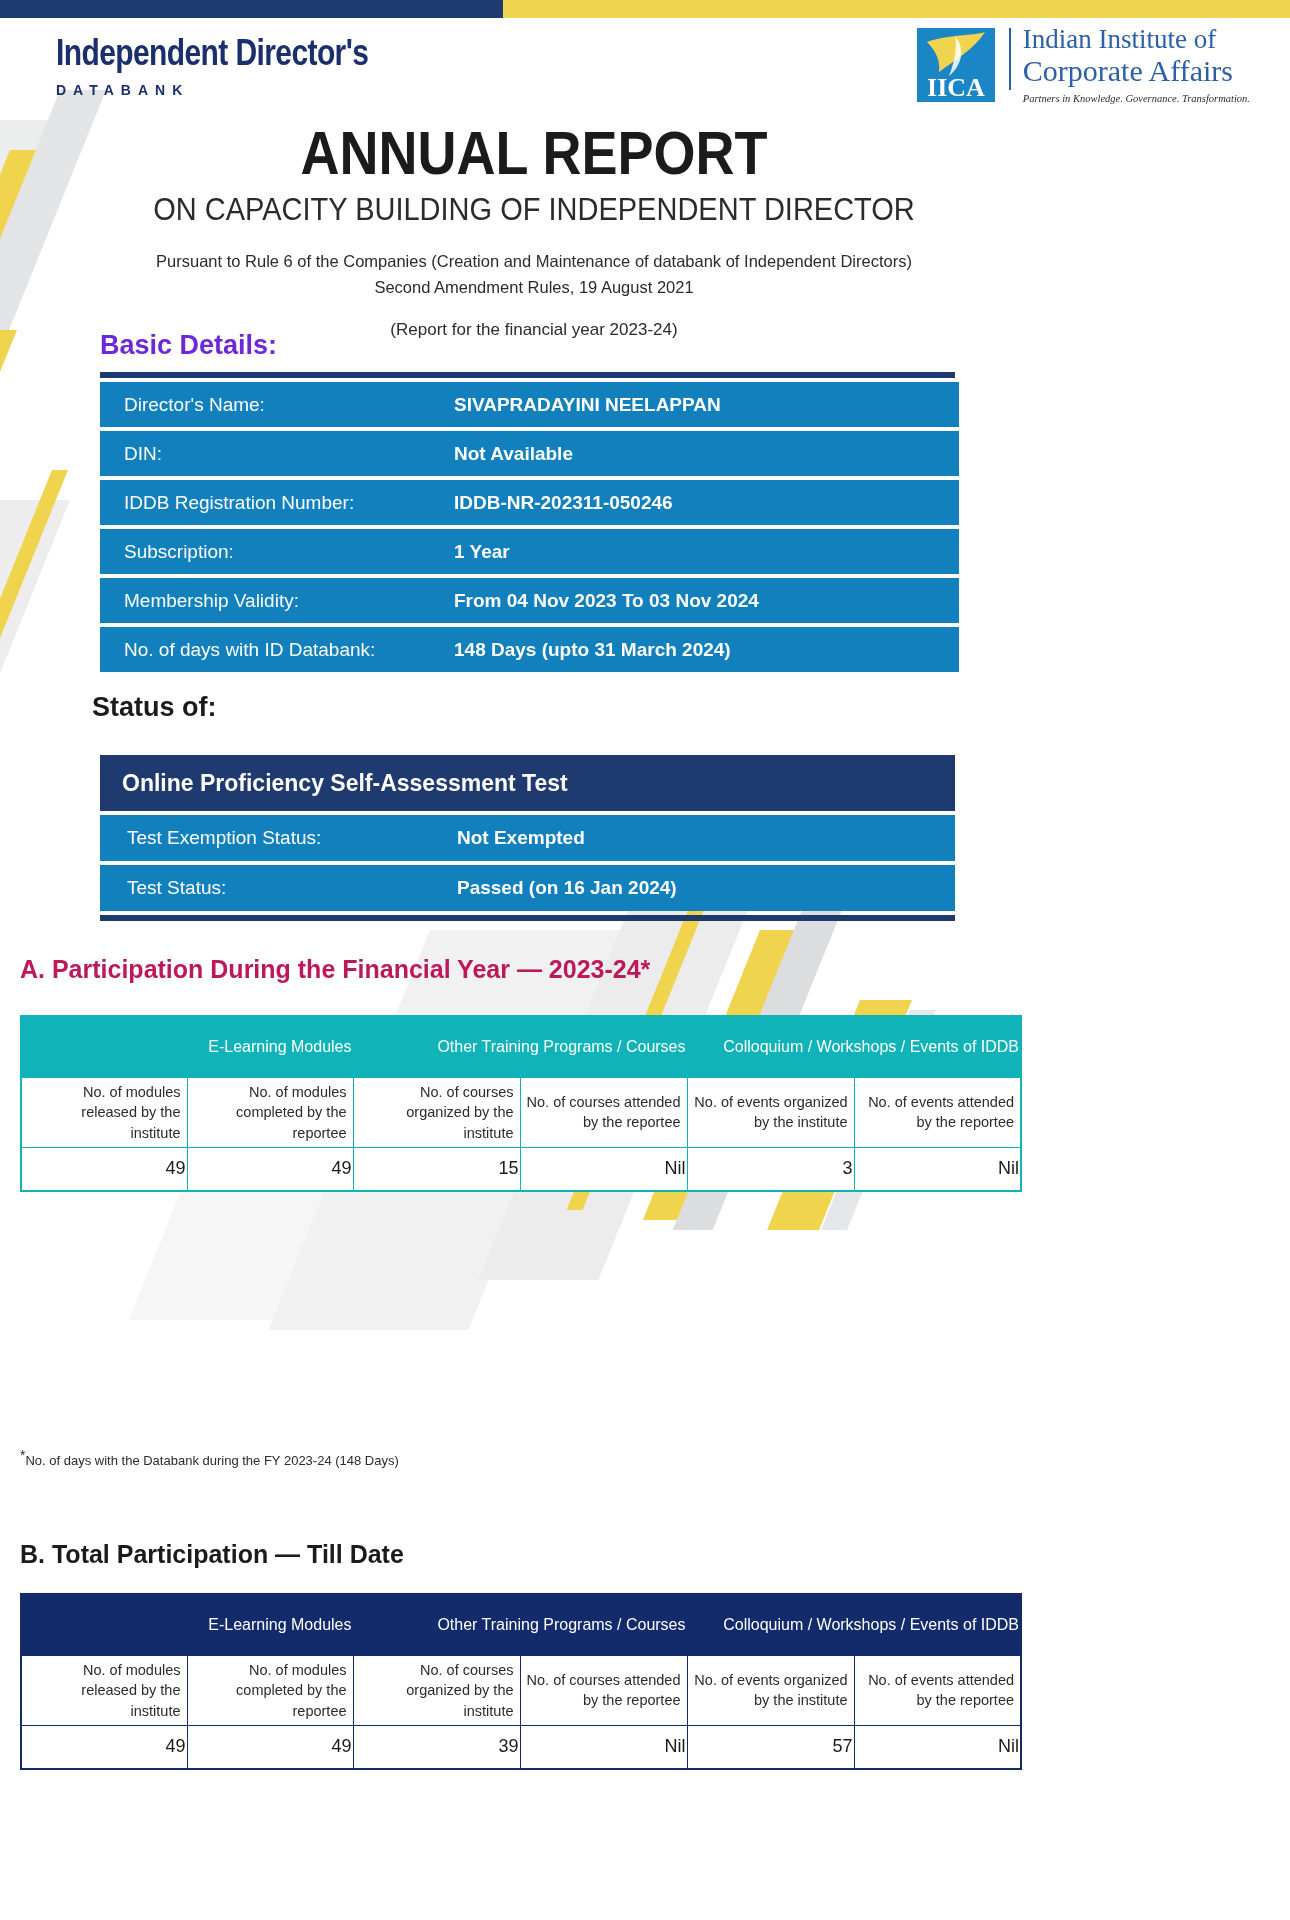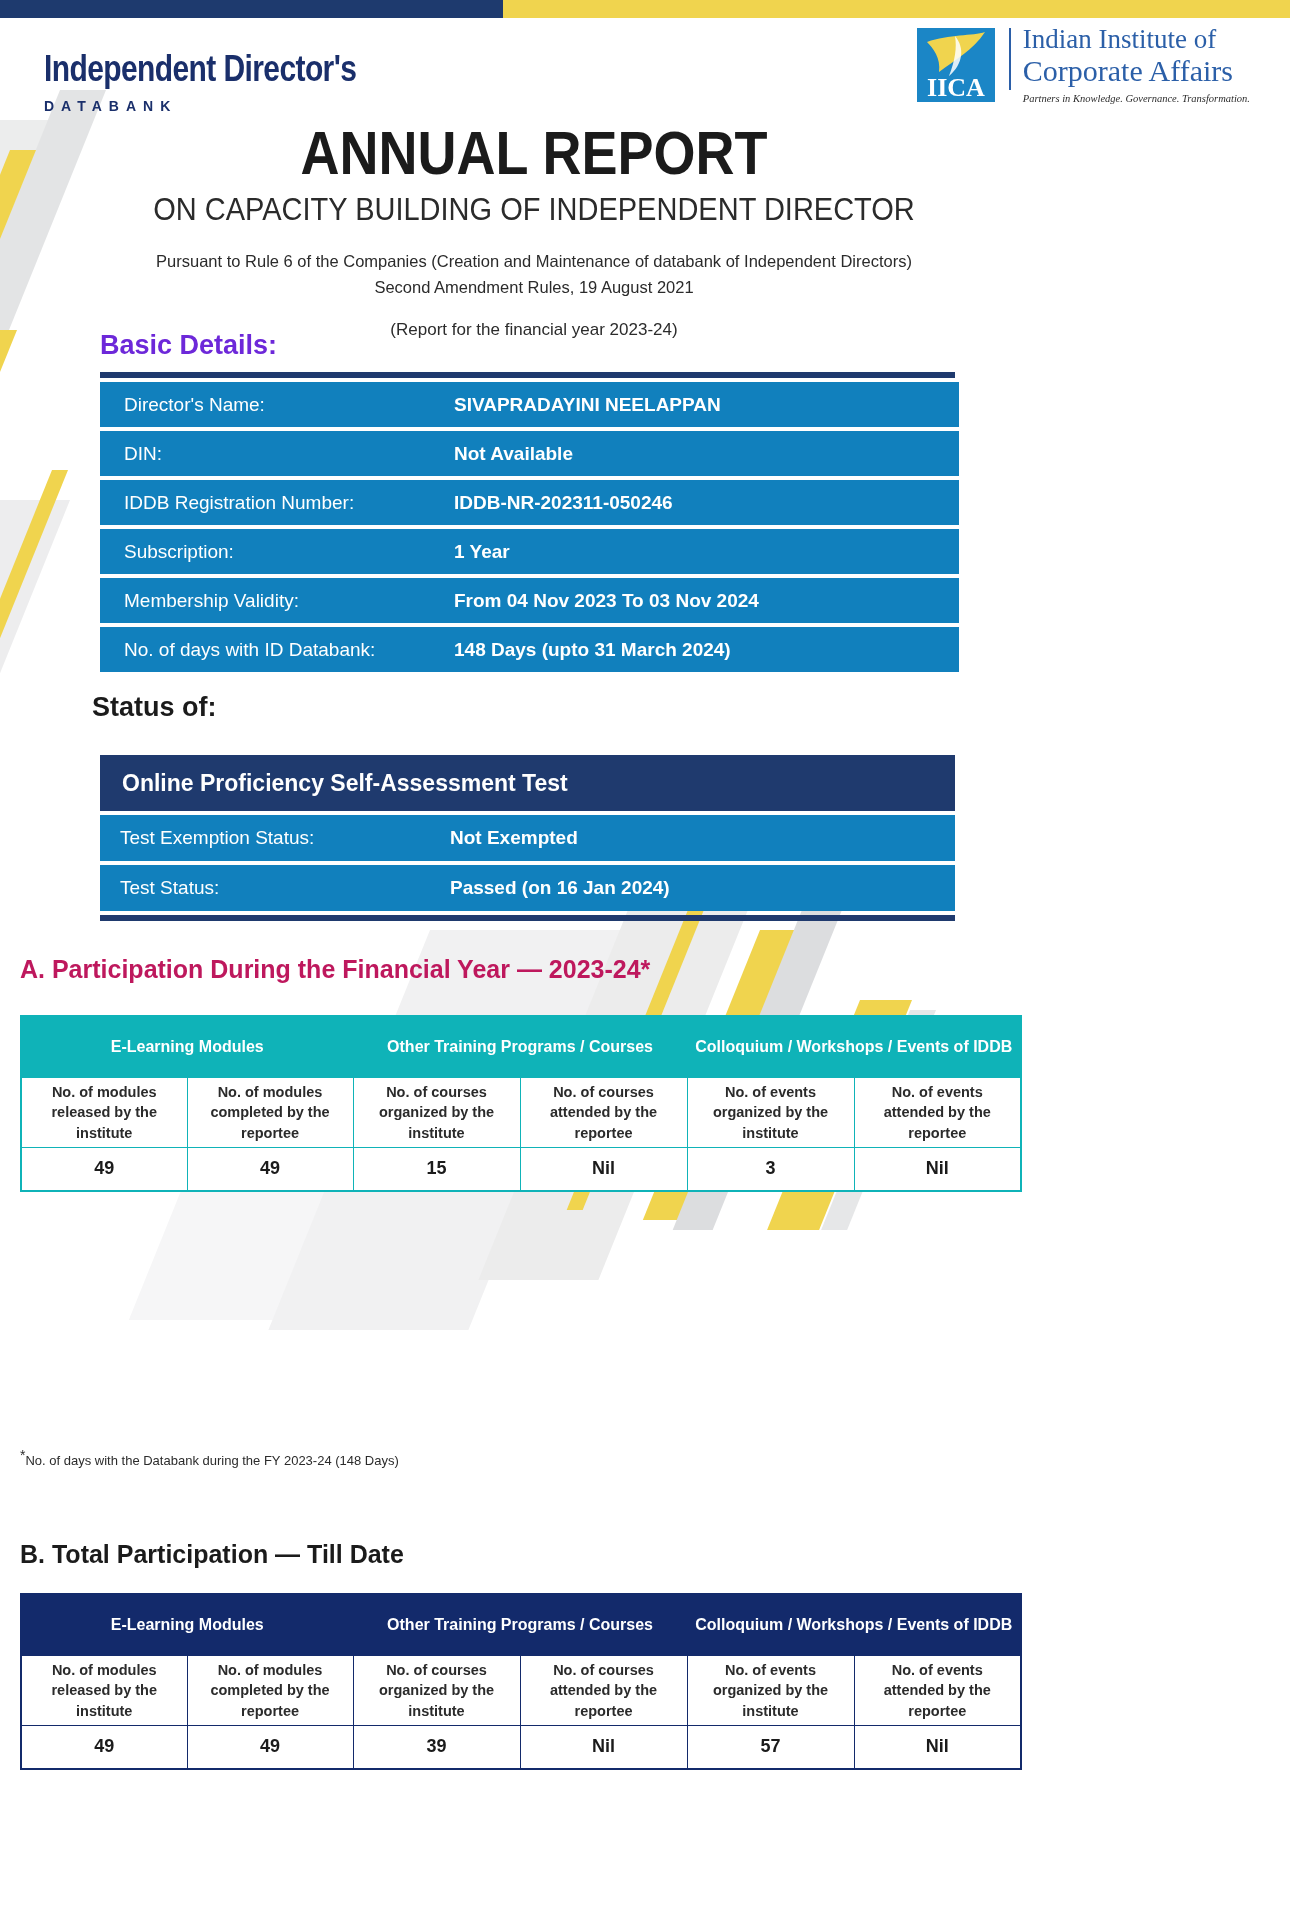--- a/index.html
+++ b/index.html
@@ -42,21 +42,21 @@
   .d-grey6 { left: 806px; top: 900px; width: 40px; height: 330px; background: #dcdddf; transform: skewX(-22deg); }
   .d-gold6 { left: 860px; top: 1000px; width: 52px; height: 230px; background: #f0d44e; transform: skewX(-22deg); }
   .d-grey7 { left: 910px; top: 1010px; width: 26px; height: 220px; background: #e6e7e8; transform: skewX(-22deg); }
   .d-grey8 { left: 250px; top: 1020px; width: 300px; height: 300px; background: #f6f6f7; transform: skewX(-22deg); }
 
   .content { position: relative; z-index: 2; }
 
   
   .logo-row { position: absolute; top: 22px; left: 0; width: 1290px; height: 90px; }
 
-  .idd-logo { position: absolute; left: 44px; top: 12px; margin-top: 16px; }
+  .idd-logo { position: absolute; left: 56px; top: 12px; }
   .idd-logo .l1 {
     font-family: "Liberation Sans", sans-serif;
     font-weight: bold; font-size: 30px; letter-spacing: -0.6px;
     color: #1a2f6b;
     transform: scaleY(1.25);
     transform-origin: left top;
     line-height: 1;
   }
   .idd-logo .l2 {
     margin-top: 18px;
@@ -123,21 +123,21 @@
   .status-wrap { position: absolute; left: 100px; top: 755px; width: 855px; }
   .status-head {
     height: 56px; background: #1f3a6e; color: #ffffff;
     display: flex; align-items: center; padding-left: 22px;
     font-size: 23px; font-weight: bold;
   }
   .srow {
     display: flex; align-items: center; height: 46px;
     background: #1180bd; color: #ffffff; margin-top: 4px;
   }
-  .srow .k { width: 330px; padding-left: 20px; font-size: 19px; }
+  .srow .k { width: 330px; padding-left: 27px; font-size: 19px; }
   .srow .v { font-size: 19px; font-weight: bold; }
   .bottomline { height: 6px; background: #1f3a6e; width: 855px; margin-top: 4px; }
 
   
   .sec-a-head {
     position: absolute; left: 20px; top: 955px;
     font-size: 25px; font-weight: bold; color: #be185d;
   }
   .sec-b-head {
     position: absolute; left: 20px; top: 1540px;
@@ -145,21 +145,21 @@
   }
 
   table.ptable {
     position: absolute; left: 20px; width: 1000px;
     border-collapse: collapse; table-layout: fixed;
     background: #ffffff;
   }
   table.ptable.a { top: 1015px; }
   table.ptable.b { top: 1593px; }
 
-  table.ptable td { text-align: center; vertical-align: middle; font-weight: bold; }
+  table.ptable td { text-align: right; vertical-align: middle; }
 
   table.ptable.a .grp {
     background: #0fb3b8; color: #ffffff;
     font-size: 16px; height: 58px; line-height: 1.45;
     border: 1px solid #0fb3b8;
   }
   table.ptable.a .sub {
     color: #2b2b2b; font-size: 14.5px; height: 56px; line-height: 1.4;
     border: 1px solid #0fb3b8; padding: 4px 6px;
   }

